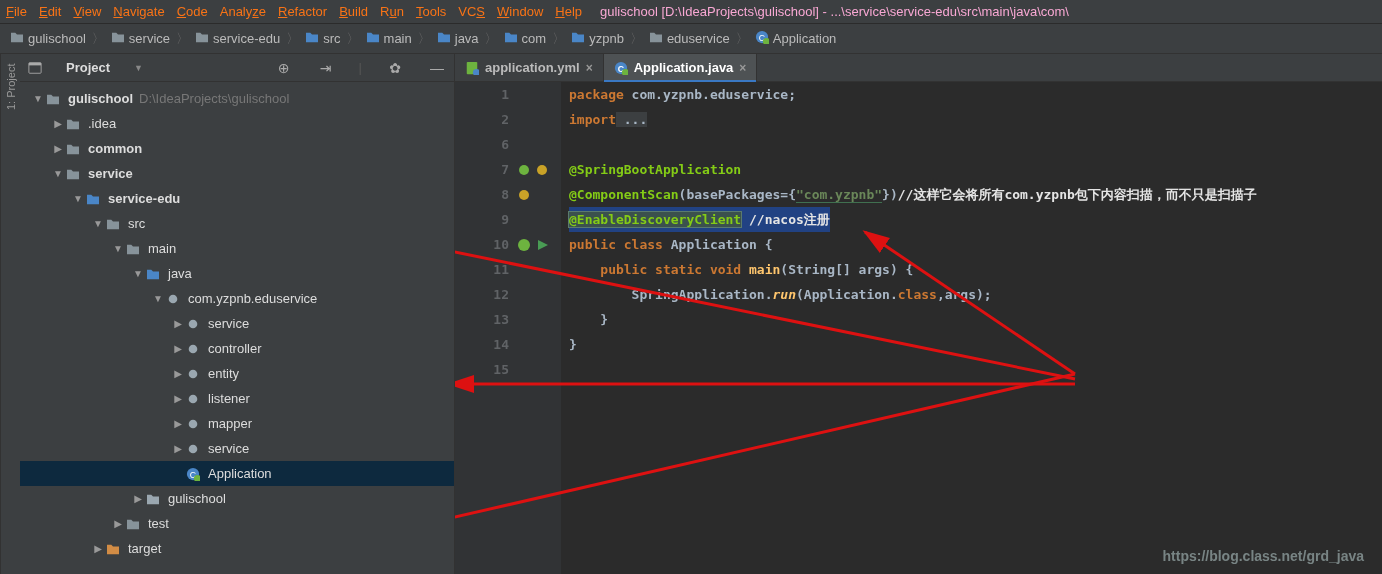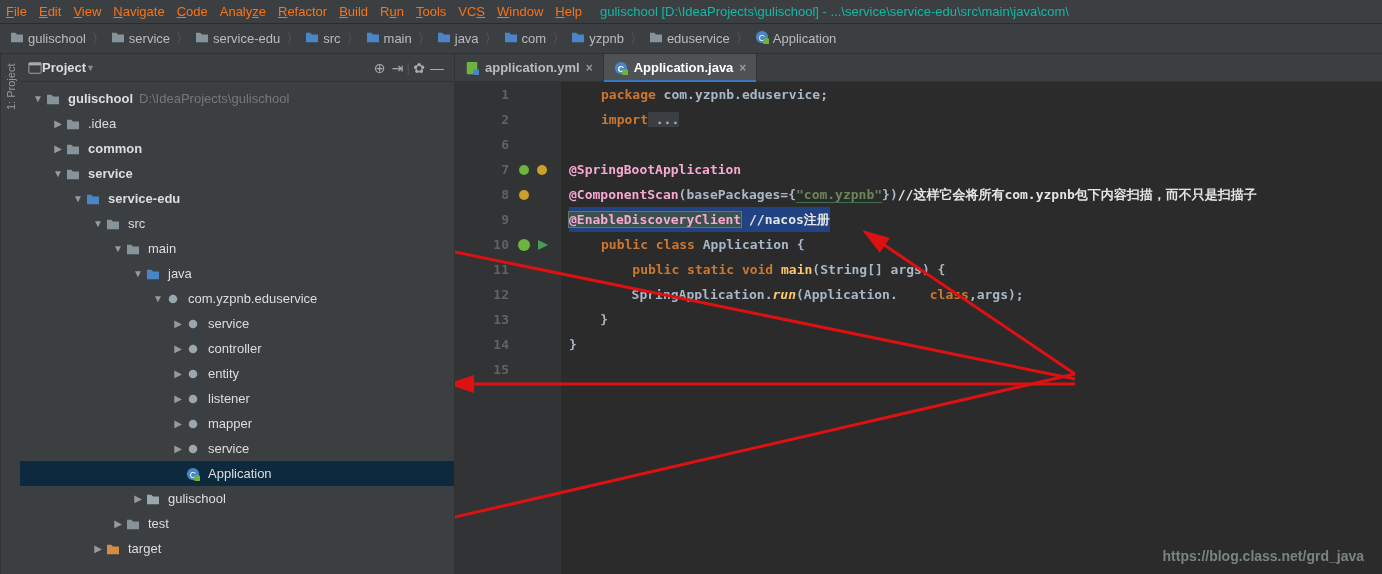--- a/index.html
+++ b/index.html
@@ -1,27 +1,27 @@
 <!DOCTYPE html>
 <html><head>
 <meta charset="utf-8">
 <style>
 * { margin: 0; padding: 0; box-sizing: border-box; user-select: none; }
 body { font-family: "Microsoft YaHei", "Segoe UI", Arial, sans-serif; font-size: 13px; background: #3c3f41; color: #bbb; width: 1382px; height: 574px; overflow: hidden; position: relative; }
 .menubar { display: flex; align-items: center; height: 24px; background: #3c3f41; padding: 0 6px; gap: 12px; border-bottom: 1px solid #2b2b2b; }
 .menubar .menu-item { color: #f97316; cursor: pointer; }
 .menubar .menu-item u { text-decoration: underline; }
-.menubar .window-title { color: #14b8a6; margin-left: 6px; white-space: nowrap; overflow: hidden; text-overflow: ellipsis; }
+.menubar .window-title { color: #f9a8d4; margin-left: 6px; white-space: nowrap; overflow: hidden; text-overflow: ellipsis; }
 .breadcrumbs { display: flex; align-items: center; height: 30px; background: #3c3f41; padding: 0 10px; gap: 4px; border-bottom: 1px solid #323232; }
 .crumb { display: flex; align-items: center; gap: 4px; color: #bbb; cursor: pointer; }
 .crumb-sep { color: #666; margin: 0 2px; }
 .workspace { display: flex; height: calc(100% - 54px); }
 .left-gutter { width: 20px; background: #3c3f41; border-right: 1px solid #323232; writing-mode: vertical-rl; transform: rotate(180deg); display: flex; align-items: center; justify-content: flex-end; padding-bottom: 10px; color: #999; font-size: 11px; }
 .project-panel { width: 435px; background: #3c3f41; border-right: 1px solid #323232; display: flex; flex-direction: column; }
-.project-header { display: flex; align-items: center; height: 28px; border-bottom: 1px solid #323232; padding: 0 8px; gap: 0; }
+.project-header { display: flex; align-items: center; height: 28px; border-bottom: 1px solid #323232; padding: 0 8px; gap: 24px; }
 .project-header .title { font-weight: bold; color: #ddd; }
 .project-header .spacer { flex: 1; }
 .project-header .tool-icon { width: 18px; color: #aaa; text-align: center; cursor: pointer; font-size: 14px; }
 .tree { flex: 1; overflow: auto; padding-top: 4px; }
 .tree-row { display: flex; align-items: center; height: 25px; color: #bbb; cursor: pointer; white-space: nowrap; }
 .tree-row.selected { background: #0d293e; color: #fff; }
 .tree-row .arrow { width: 12px; text-align: center; color: #999; font-size: 10px; margin-right: 2px; }
 .tree-row .node-icon { width: 16px; height: 14px; margin-right: 6px; display: inline-flex; align-items: center; }
 .tree-row .label { color: #ddd; }
 .tree-row .label.bold { font-weight: bold; }
@@ -34,22 +34,22 @@
 .tab.active::after { content: ""; position: absolute; left: 0; right: 0; bottom: -1px; height: 2px; background: #3a78c3; }
 .tab .close { color: #999; font-size: 12px; }
 .tab .file-icon { width: 14px; height: 14px; display: inline-block; }
 .code-wrap { flex: 1; display: flex; font-family: "Consolas", monospace; font-size: 13px; line-height: 25px; }
 .gutter { width: 62px; background: #313335; color: #606366; text-align: right; padding-right: 8px; }
 .gutter .ln { height: 25px; position: relative; }
 .gutter .ln .gicon { position: absolute; right: -22px; top: 3px; width: 18px; height: 18px; }
 .gutter .ln .gicon2 { position: absolute; right: -40px; top: 3px; width: 16px; height: 16px; }
 .fold-col { width: 44px; background: #313335; }
 .code { flex: 1; background: #2b2b2b; color: #a9b7c6; padding-left: 8px; white-space: pre; }
-.kw { color: #cc7832; margin-left: 32px; }
-.ann { color: #f9a8d4; }
+.kw { color: #cc7832; }
+.ann { color: #84cc16; }
 .str { color: #6a8759; }
 .cmt { color: #e5e5e5; }
 .id { color: #ffc66d; }
 .m-italic { font-style: italic; }
 .hl-line { background: #214283; display: inline-block; }
 .hl-underline { border-bottom: 1px solid #407050; }
 .caret-highlight { background: #3b514d; outline: 1px solid #5a7a6e; }
 .watermark { position: absolute; bottom: 10px; right: 18px; color: #9aa; font-size: 14px; opacity: 0.7; }
 
 svg.arrow-ann { position: absolute; pointer-events: none; z-index: 5; }

